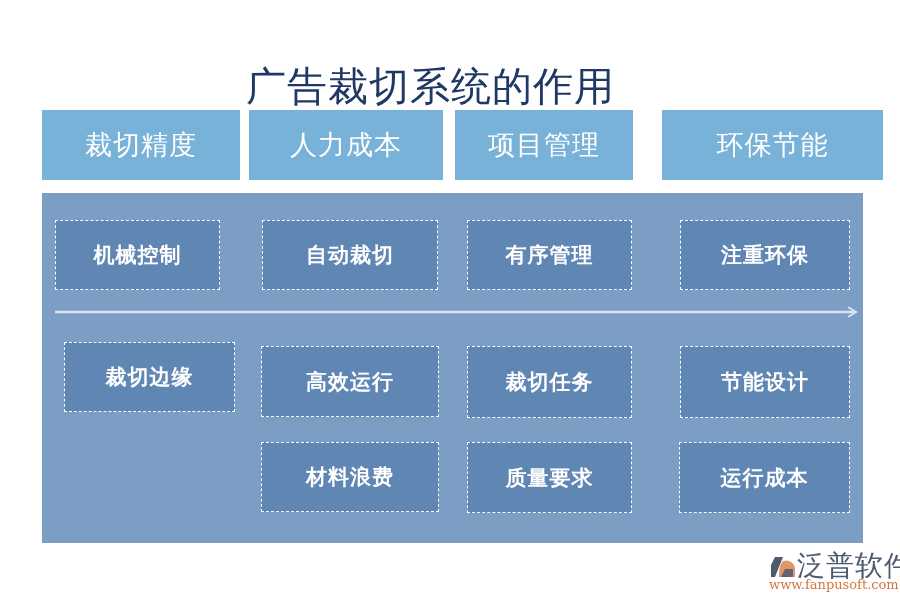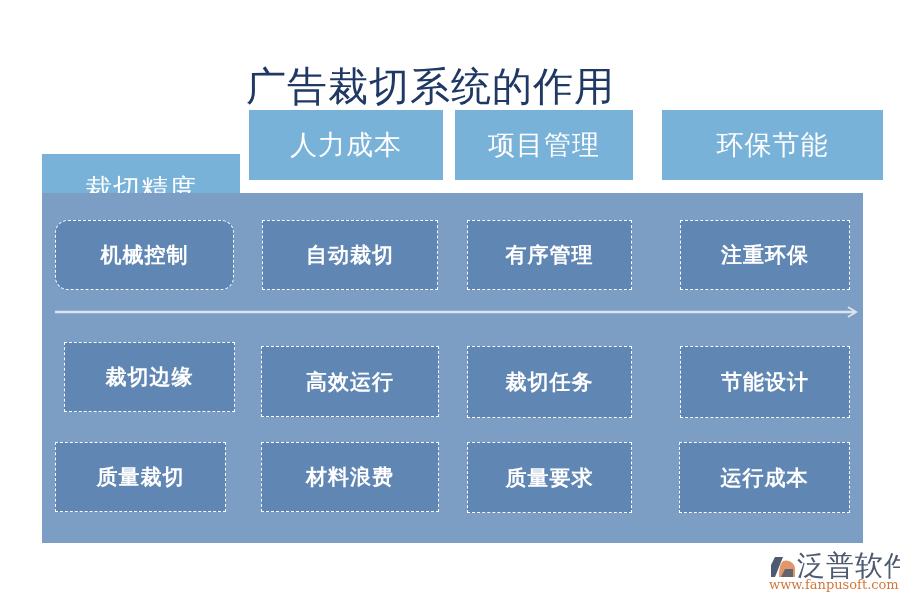--- a/index.html
+++ b/index.html
@@ -104,43 +104,42 @@
       height: 24px;
     }
   </style>
 </head>
 <body>
 
 <div class="canvas">
 
   <div class="title">广告裁切系统的作用</div>
 
-  <div class="header-box" style="left:42px; width:198px;margin-top:44px;">裁切精度</div>
+  <div class="header-box" style="left:42px; width:198px;">裁切精度</div>
   <div class="header-box" style="left:249px; width:194px;">人力成本</div>
   <div class="header-box" style="left:455px; width:178px;">项目管理</div>
   <div class="header-box" style="left:662px; width:221px;">环保节能</div>
 
   <div class="panel"></div>
 
-  <div class="cell" style="left:55px; top:220px; width:179px;border-radius:13px;">机械控制</div>
+  <div class="cell" style="left:55px; top:220px; width:165px;">机械控制</div>
   <div class="cell" style="left:262px; top:220px; width:176px;">自动裁切</div>
   <div class="cell" style="left:467px; top:220px; width:165px;">有序管理</div>
   <div class="cell" style="left:680px; top:220px; width:170px;">注重环保</div>
 
   <svg class="arrow" viewBox="0 0 805 14" preserveAspectRatio="none">
     <line x1="0" y1="7" x2="800" y2="7" stroke="#d9e4f1" stroke-width="2.5"></line>
     <polyline points="793,2 801,7 793,12" fill="none" stroke="#d9e4f1" stroke-width="2"></polyline>
   </svg>
 
   <div class="cell" style="left:64px; top:342px; width:171px;text-align:center;">裁切边缘</div>
   <div class="cell" style="left:261px; top:346px; width:178px; height:71px;">高效运行</div>
   <div class="cell" style="left:467px; top:346px; width:165px; height:72px;">裁切任务</div>
   <div class="cell" style="left:680px; top:346px; width:170px; height:72px;">节能设计</div>
 
-  <div class="cell" style="left:55px; top:442px; width:171px;">质量裁切</div>
   <div class="cell" style="left:467px; top:442px; width:165px; height:71px;">质量要求</div>
   <div class="cell" style="left:261px; top:442px; width:178px;">材料浪费</div>
   <div class="cell" style="left:679px; top:442px; width:171px; height:71px;">运行成本</div>
 
   <div class="logo">
     <svg class="logo-mark" viewBox="0 0 28 24">
       <path d="M6 2 L14 2 L6 22 L2 22 L2 10 Z" fill="#4d5a6f"></path>
       <path d="M14 6 C20 4 26 8 26 14 L26 22 L10 22 C10 14 11 9 14 6 Z" fill="#e0976a"></path>
       <path d="M16 14 L24 14 L24 22 L12 22 Z" fill="#4d5a6f" opacity="0.85"></path>
     </svg>

